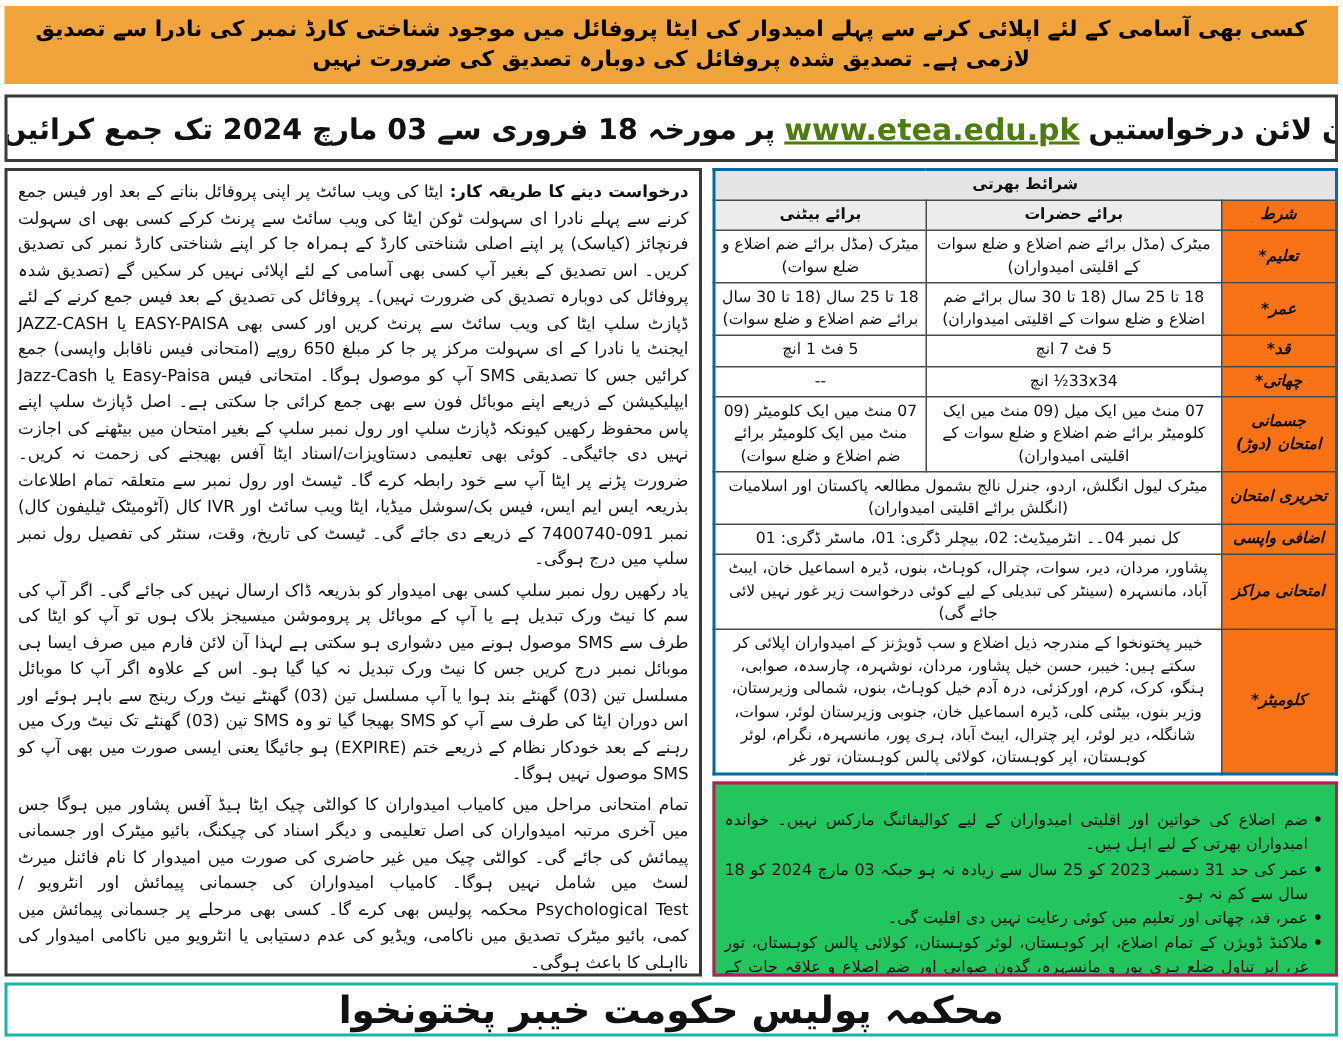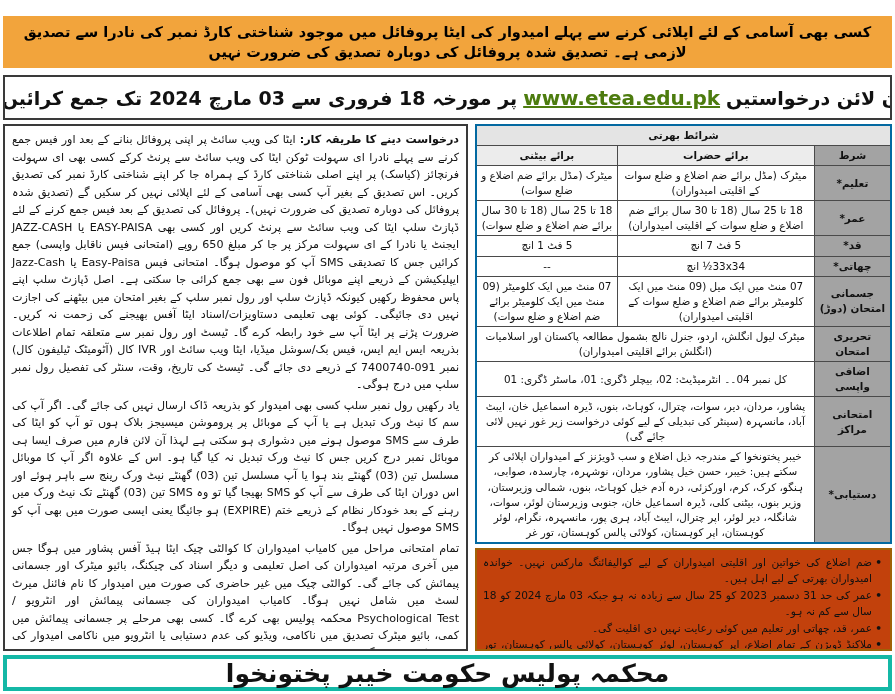--- a/index.html
+++ b/index.html
@@ -38,46 +38,46 @@
 
   
   .right-col { flex:1; direction:rtl; display:flex; flex-direction:column; min-height:0; }
   table.cond-table { width:100%; border-collapse:collapse; border:2px solid #0369a1; background:#fff; }
   table.cond-table td, table.cond-table th {
     border:1px solid #4a4a4a; padding:2px 4px; font-size:10.4px; line-height:1.45;
     text-align:center; vertical-align:middle;
   }
   .table-title { background:#E4E4E4; font-weight:bold; font-size:13.5px; padding:3px; }
   .col-head { background:#ECECEC; font-weight:bold; font-size:11px; }
-  td.cond { width:76px; font-weight:bold; background:#a3a3a3; }
+  td.cond { width:76px; font-weight:bold; background:#f97316;font-style:italic; }
   td.men { width:195px; }
   td.women { width:140px; }
   td.spanned { text-align:center; }
 
   .notes-box {
-    margin-top:4px; border:2px solid #a16207; background:#c2410c; padding:4px 8px 5px 6px;
+    margin-top:4px; border:2px solid #be185d; background:#22c55e; padding:16px 8px 5px 6px;
     font-size:10.6px; line-height:1.55; flex:1; overflow:hidden;
   }
   .notes-box ul { list-style:none; }
   .notes-box li { padding-right:10px; position:relative; text-align:justify; }
   .notes-box li::before { content:"•"; position:absolute; right:0; top:0; font-weight:bold; }
 
   
   .footer {
-    margin-top:4px; height:36px; border:4px solid #14b8a6; background:#fff;
+    margin-top:4px; height:36px; border:2px solid #14b8a6; background:#fff;
     display:flex; align-items:center; justify-content:center;
     font-weight:bold; font-size:25px;
   }
 </style>
 </head>
 <body>
 
 <div class="page">
 
-  <div class="banner" style="background: rgb(242, 164, 60); margin-top: 12px;">
+  <div class="banner" style="background: rgb(242, 164, 60);">
     <span>کسی بھی آسامی کے لئے اپلائی کرنے سے پہلے امیدوار کی ایٹا پروفائل میں موجود شناختی کارڈ نمبر کی نادرا سے تصدیق لازمی ہے۔ تصدیق شدہ پروفائل کی دوبارہ تصدیق کی ضرورت نہیں</span>
   </div>
 
   <div class="subheader">
     <span>آن لائن درخواستیں</span>
     <a href="#" class="url" style="color: #4d7c0f;">www.etea.edu.pk</a>
     <span>پر مورخہ 18 فروری سے 03 مارچ 2024 تک جمع کرائیں۔</span>
   </div>
 
   <div class="main">
@@ -131,21 +131,21 @@
             </tr>
             <tr>
               <td class="cond">اضافی واپسی</td>
               <td class="spanned" colspan="2">کل نمبر 04۔۔ انٹرمیڈیٹ: 02، بیچلر ڈگری: 01، ماسٹر ڈگری: 01</td>
             </tr>
             <tr>
               <td class="cond">امتحانی مراکز</td>
               <td class="spanned" colspan="2">پشاور، مردان، دیر، سوات، چترال، کوہاٹ، بنوں، ڈیرہ اسماعیل خان، ایبٹ آباد، مانسہرہ (سینٹر کی تبدیلی کے لیے کوئی درخواست زیر غور نہیں لائی جائے گی)</td>
             </tr>
             <tr>
-              <td class="cond">دستیابی*</td>
+              <td class="cond">کلومیٹر*</td>
               <td class="spanned" colspan="2">خیبر پختونخوا کے مندرجہ ذیل اضلاع و سب ڈویژنز کے امیدواران اپلائی کر سکتے ہیں: خیبر، حسن خیل پشاور، مردان، نوشہرہ، چارسدہ، صوابی، ہنگو، کرک، کرم، اورکزئی، درہ آدم خیل کوہاٹ، بنوں، شمالی وزیرستان، وزیر بنوں، بیٹنی کلی، ڈیرہ اسماعیل خان، جنوبی وزیرستان لوئر، سوات، شانگلہ، دیر لوئر، اپر چترال، ایبٹ آباد، ہری پور، مانسہرہ، نگرام، لوئر کوہستان، اپر کوہستان، کولائی پالس کوہستان، تور غر</td>
             </tr>
           </tbody>
       </table>
 
       <div class="notes-box">
         <ul>
             <li>ضم اضلاع کی خواتین اور اقلیتی امیدواران کے لیے کوالیفائنگ مارکس نہیں۔ خواندہ امیدواران بھرتی کے لیے اہل ہیں۔</li>
             <li>عمر کی حد 31 دسمبر 2023 کو 25 سال سے زیادہ نہ ہو جبکہ 03 مارچ 2024 کو 18 سال سے کم نہ ہو۔</li>
             <li>عمر، قد، چھاتی اور تعلیم میں کوئی رعایت نہیں دی اقلیت گی۔</li>

